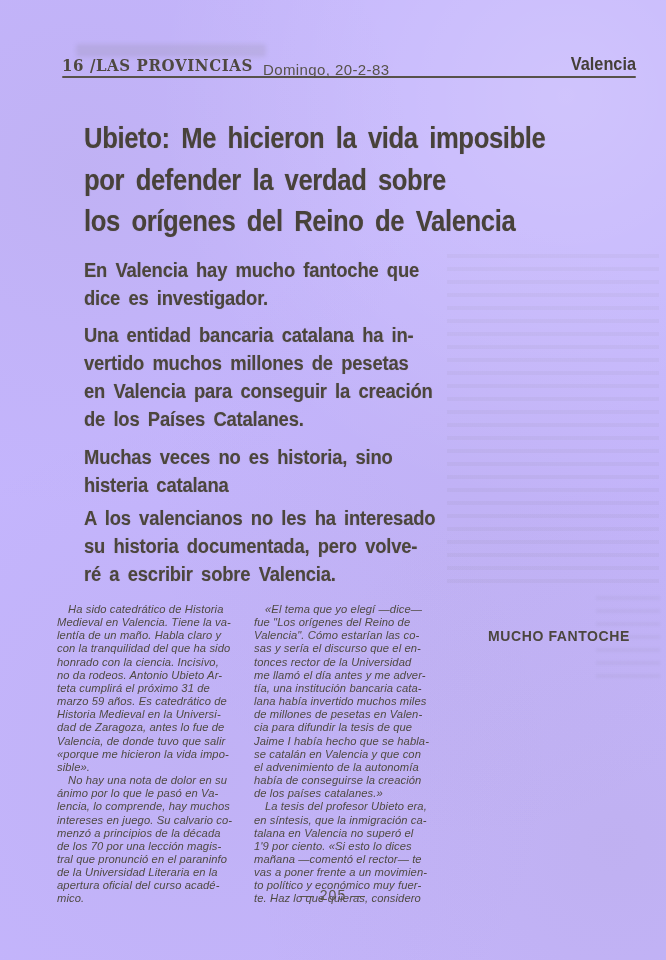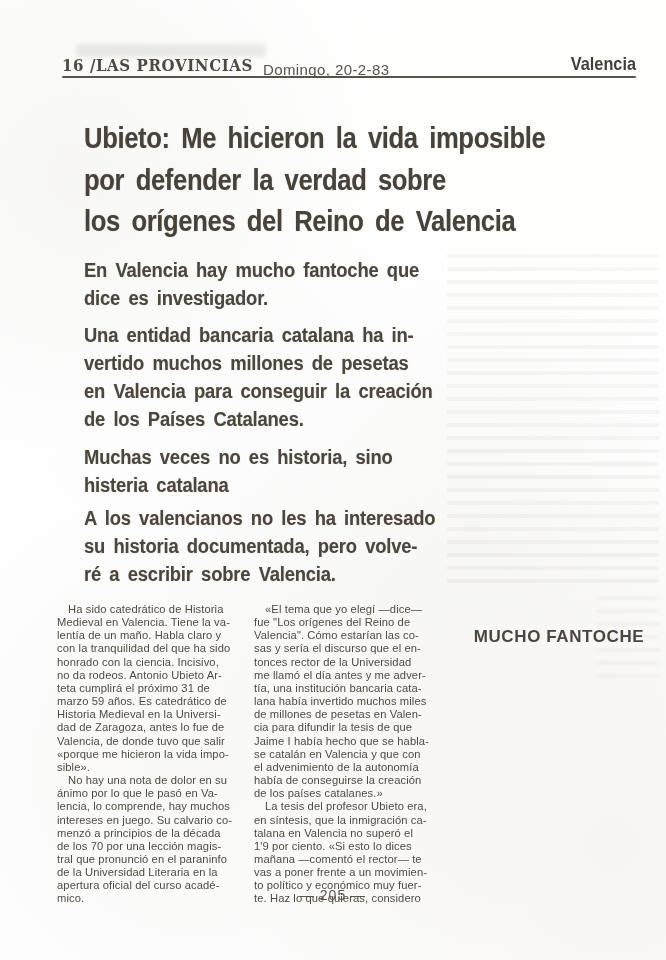--- a/index.html
+++ b/index.html
@@ -1,18 +1,18 @@
 <!DOCTYPE html>
 <html><head>
 <meta charset="utf-8">
 <style>
   html,body{margin:0;padding:0;background:#8f897c;}
   .page{
     position:relative;width:666px;height:960px;overflow:hidden;
-    background:#ffffff;
+    background:#c4b5fd;
     font-family:"Liberation Sans",sans-serif;
     color:#4f4a42;
   }
   
   .page .stains{
     position:absolute;inset:0;pointer-events:none;z-index:1;
     background:
       radial-gradient(circle at 12% 18%, rgba(130,120,100,.06), transparent 35%),
       radial-gradient(circle at 85% 10%, rgba(255,255,250,.20), transparent 40%),
       radial-gradient(circle at 70% 55%, rgba(125,115,95,.05), transparent 45%),
@@ -77,26 +77,26 @@
   .deck-d{top:504px;}
   
   .col{
     position:absolute;top:603px;z-index:2;
     font-size:11.2px;line-height:13.15px;color:#4f4a42;
     letter-spacing:.1px;
   }
   .col1{left:57px;width:191px;}
   .col2{left:254px;width:196px;}
   .col3{left:466px;width:186px;}
-  .col p{margin:0;}
+  .col p{margin:0;font-style:italic;}
   .col p.indent{text-indent:11px;}
   .col3 .lead-in{margin-top:95px;}
   .section-subhead{
     margin:27px 0 10px 0;text-align:center;
-    font-size:17px;font-weight:bold;letter-spacing:.6px;color:#4b463e;
+    font-size:14px;font-weight:bold;letter-spacing:.6px;color:#4b463e;
   }
   
   .folio{
     position:absolute;left:0;right:0;top:887px;z-index:2;
     text-align:center;font-size:14px;color:#5b564d;letter-spacing:1px;
   }
 </style>
 </head>
 <body>
 

